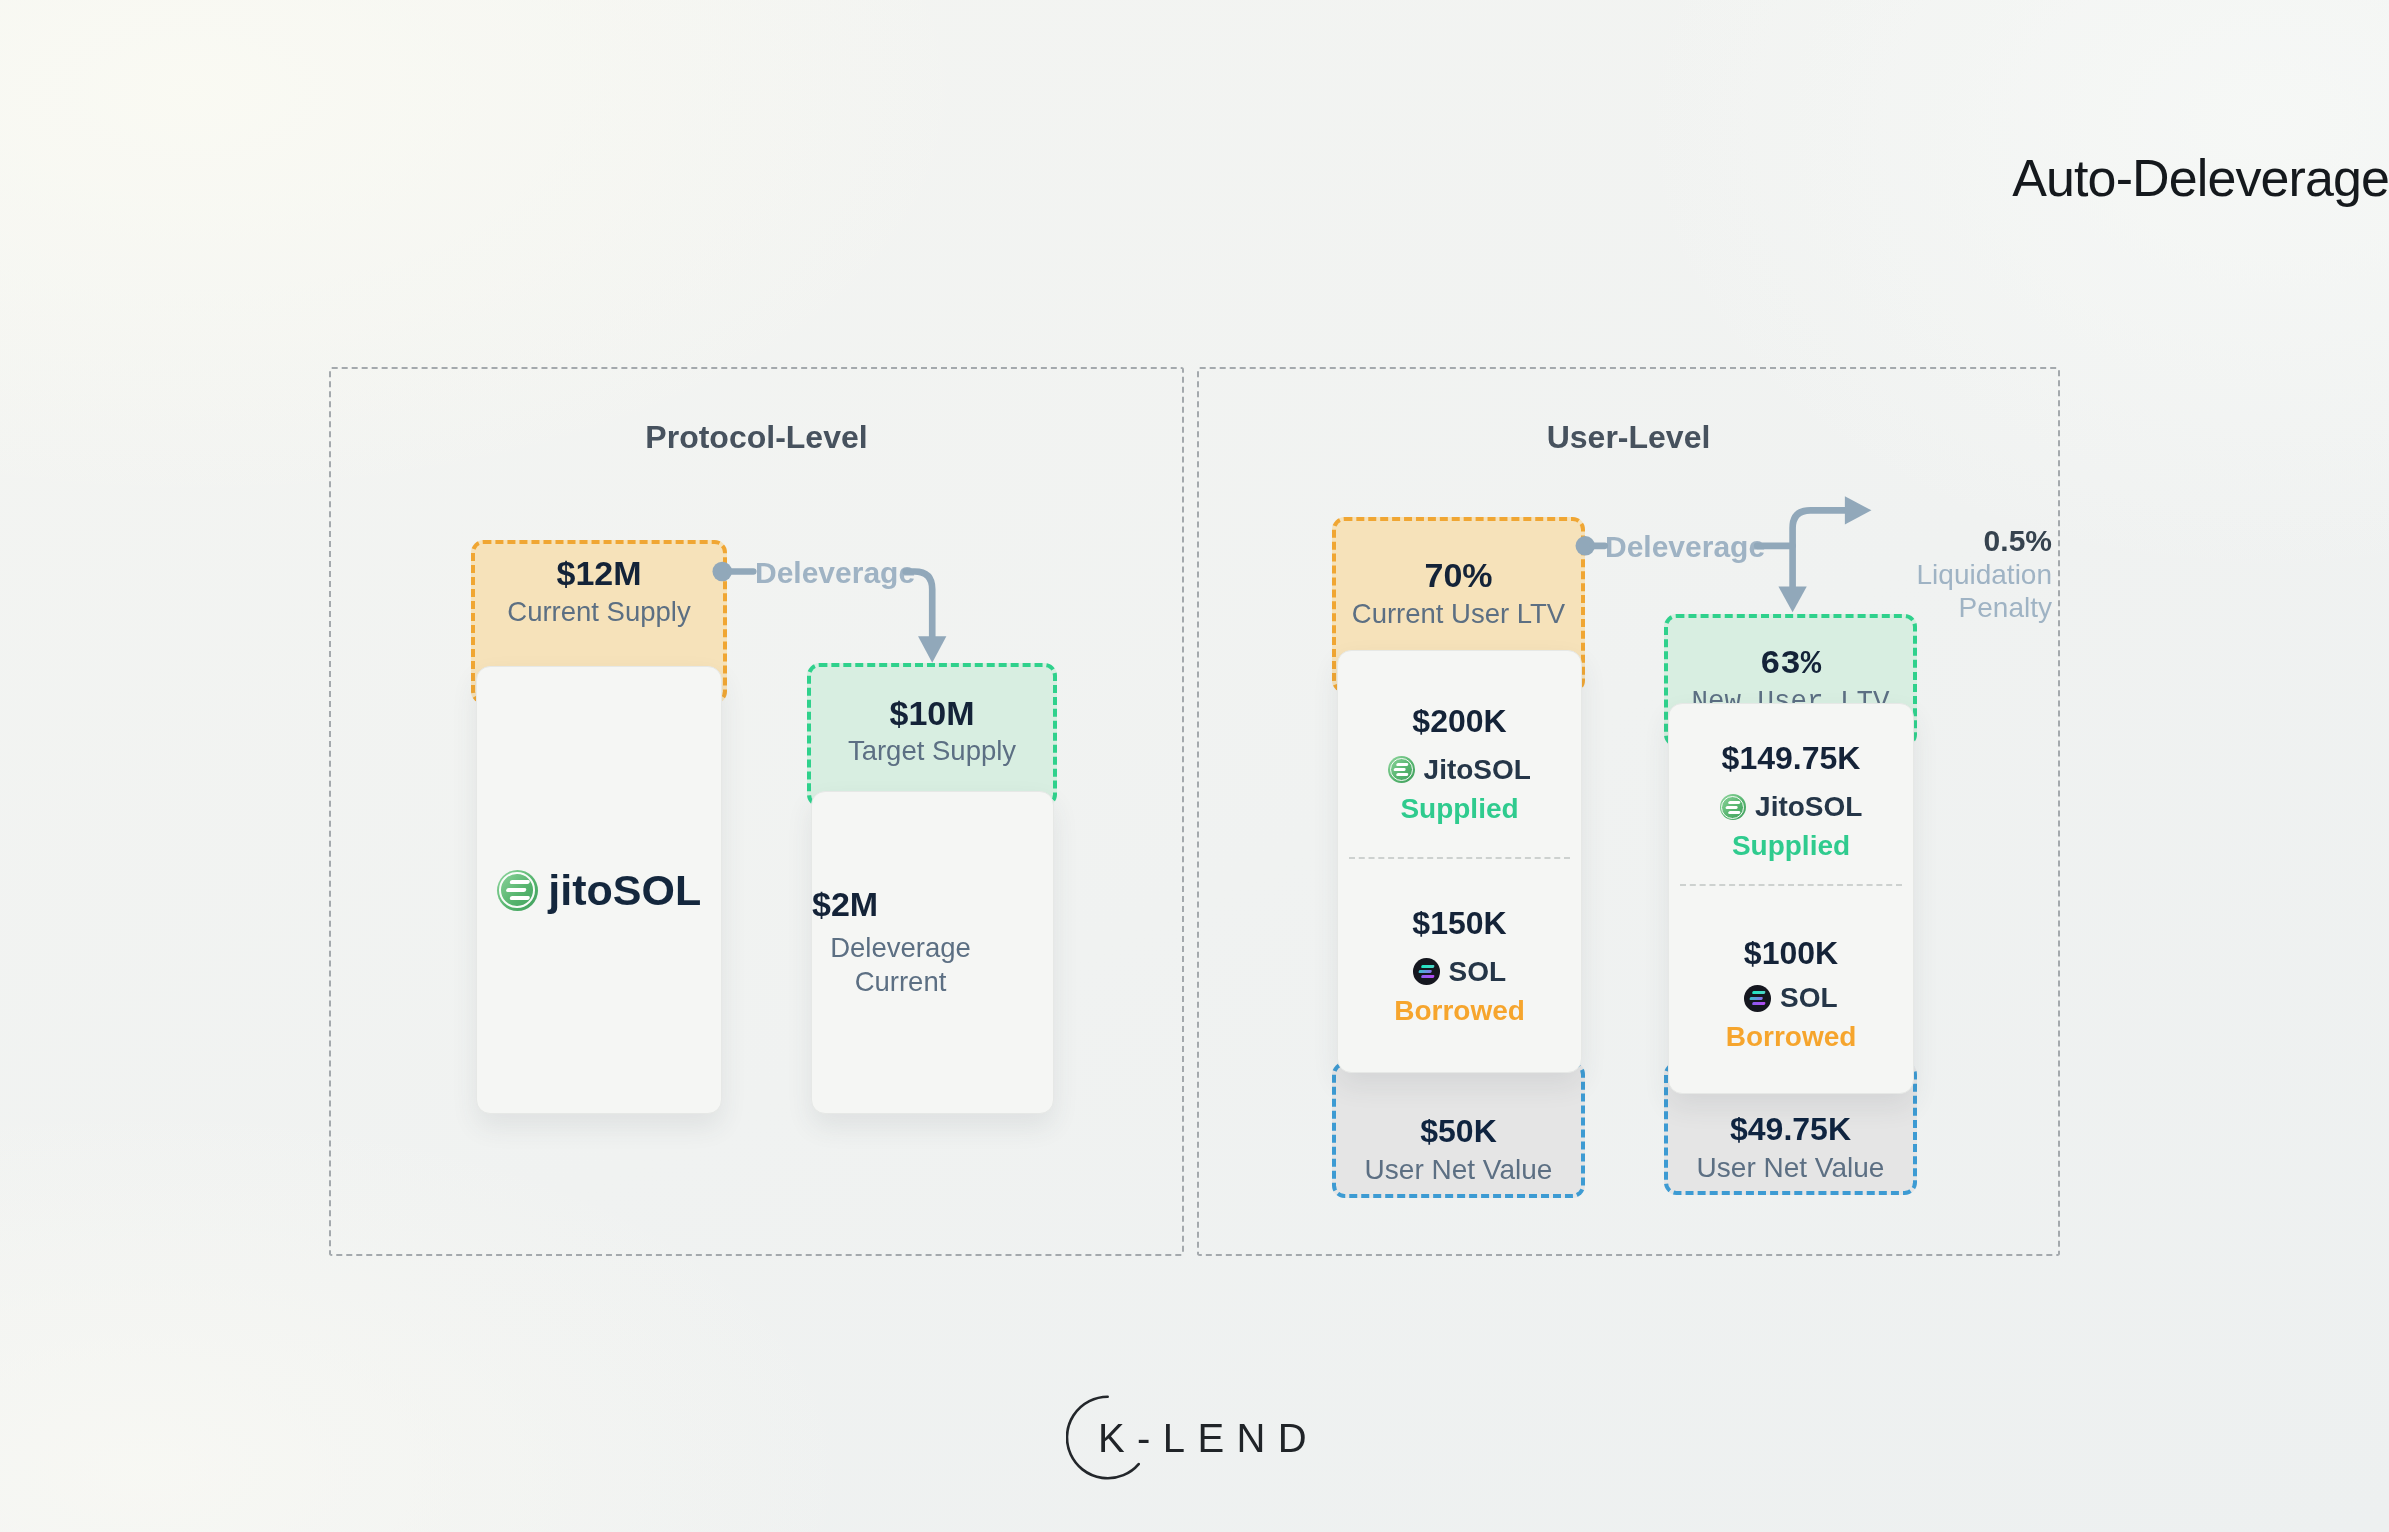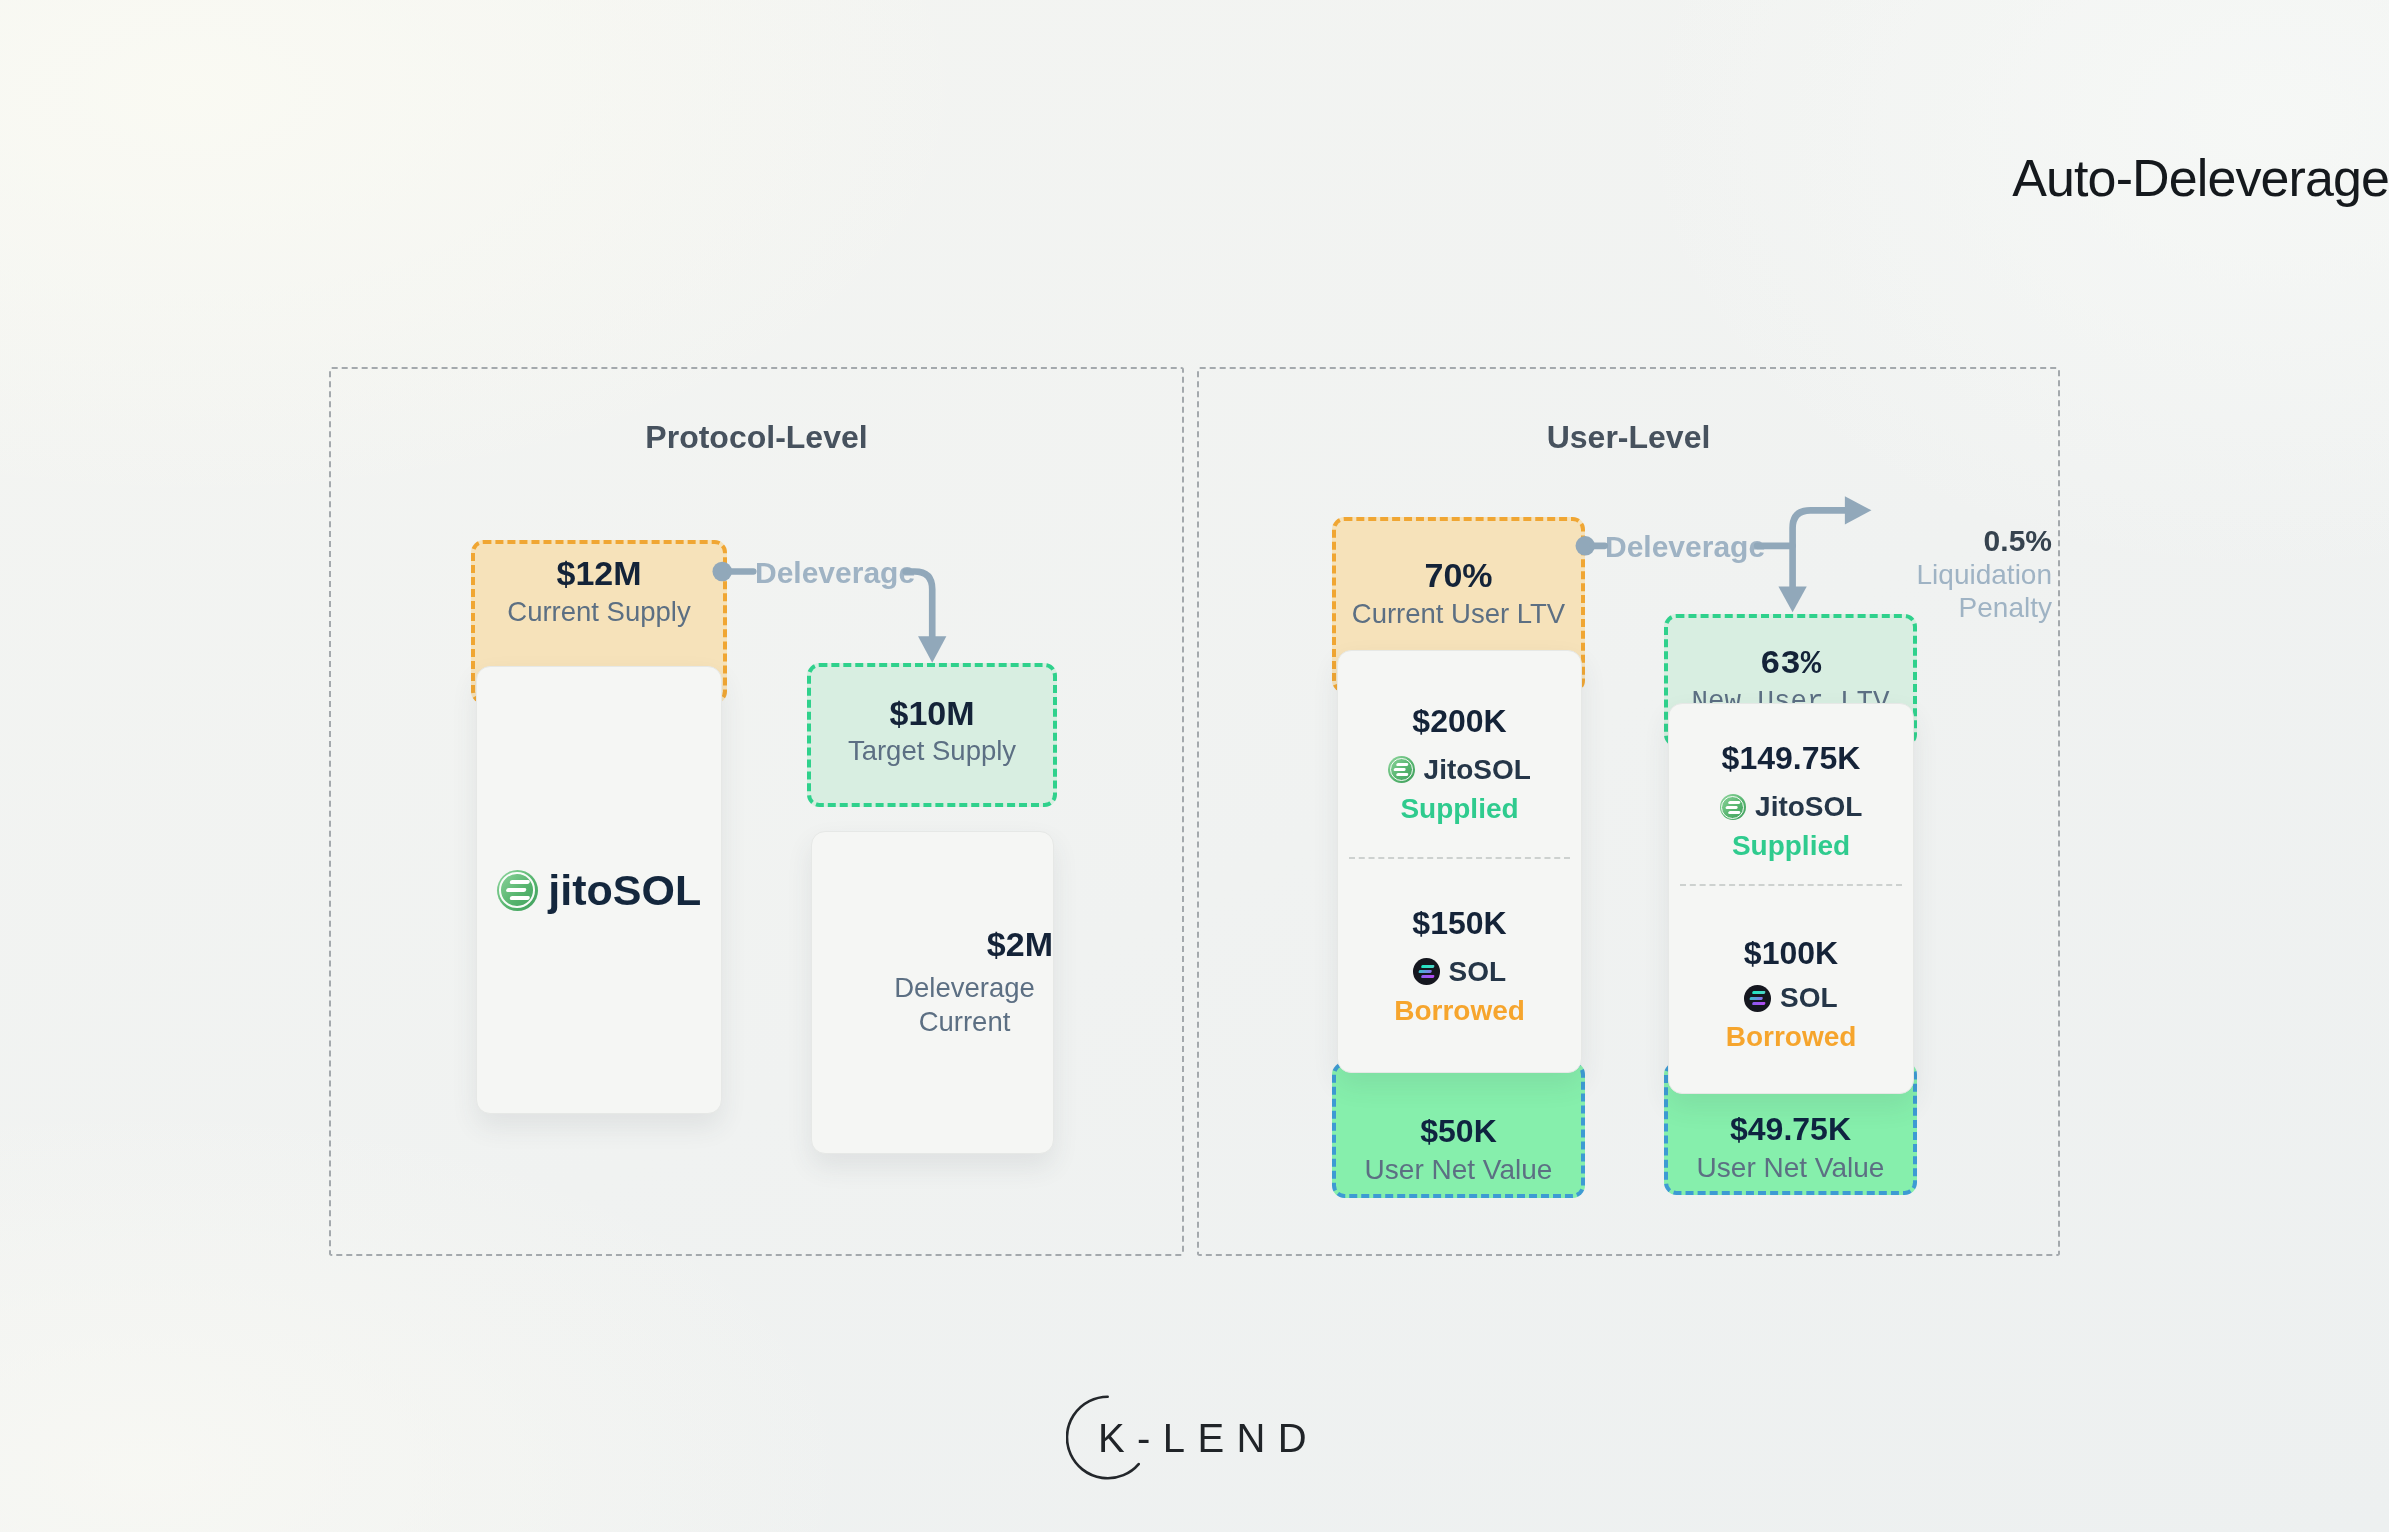--- a/index.html
+++ b/index.html
@@ -32,21 +32,21 @@
     text-align:center; font-size:32px; font-weight:bold; color:#47525e;
   }
 
   .callout {
     position:absolute; border-radius:12.4px; z-index:5;
     display:flex; flex-direction:column; align-items:center;
     text-align:center;
   }
   .callout.orange { border:4.4px dashed #f0a633; background:#f6e2ba; }
   .callout.green  { border:4.4px dashed #2fd18c; background:#d8eee1; }
-  .callout.blue   { border:4.4px dashed #3d9bd3; background:#86efac; }
+  .callout.blue   { border:4.4px dashed #3d9bd3; background:#e5e5e5; }
   .callout .value { font-size:34px; font-weight:bold; color:#142338; line-height:39px; }
   .callout .label { font-size:27.5px; color:#5c6f83; line-height:34px; margin-top:1.8px; }
 
   .card {
     position:absolute; z-index:10; background:#f5f6f4;
     border:0.9px solid #e6e8e6; border-radius:14px;
     box-shadow:0 12.4px 26.6px rgba(55,65,75,.09);
   }
 
   .jito-card { display:flex; align-items:center; justify-content:center; gap:10.6px; }
@@ -132,21 +132,21 @@
         <i></i>
       </span>
     <span class="asset-name">jitoSOL</span>
   </div>
 
   <div class="callout green" style="left:807px; top:663px; width:250px; height:144px; padding-top:26.6px;">
     <div class="value">$10M</div>
     <div class="label">Target Supply</div>
   </div>
   <div class="card" style="left:811px; top:791px; width:243px; height:323px; display:flex; flex-direction:column;
-       align-items:flex-end; justify-content:center; text-align:center; padding-bottom:21px;margin-top:40px;">
+       align-items:flex-start; justify-content:center; text-align:center; padding-bottom:21px;">
     <div class="value" style="font-size:34px; font-weight:bold; color:#142338; line-height:39px;">$2M</div>
     <div style="font-size:27.5px; color:#5c6f83; line-height:34px; margin-top:7px; width:177px;">Deleverage Current</div>
   </div>
 
   <div class="flow-label" style="left:755px; top:556px; width:147px;">Deleverage</div>
 
   <div class="panel user">
     <div class="panel-title">User-Level</div>
   </div>
 

